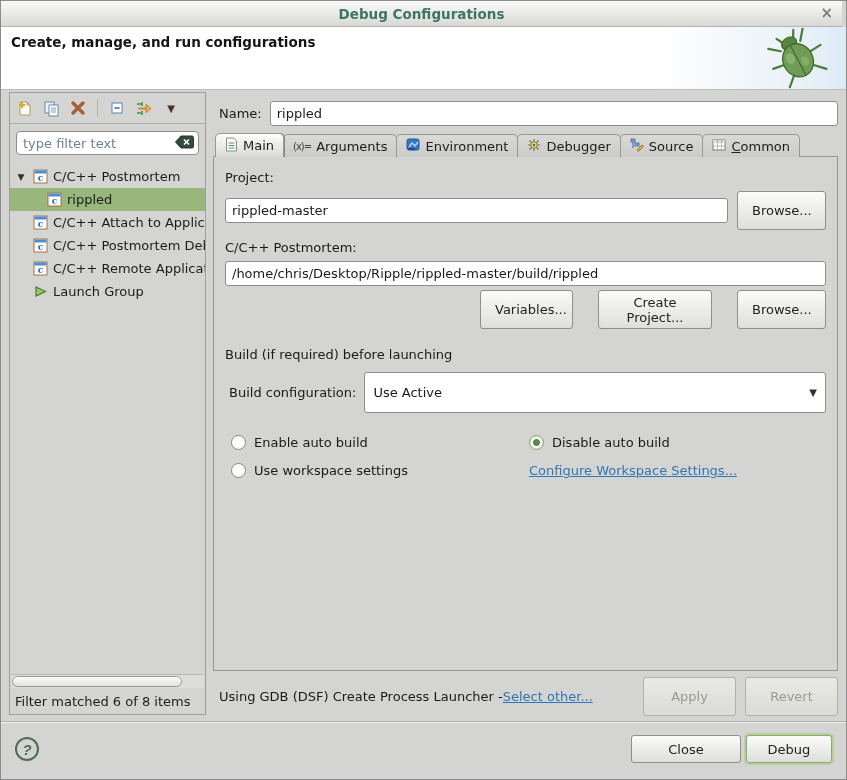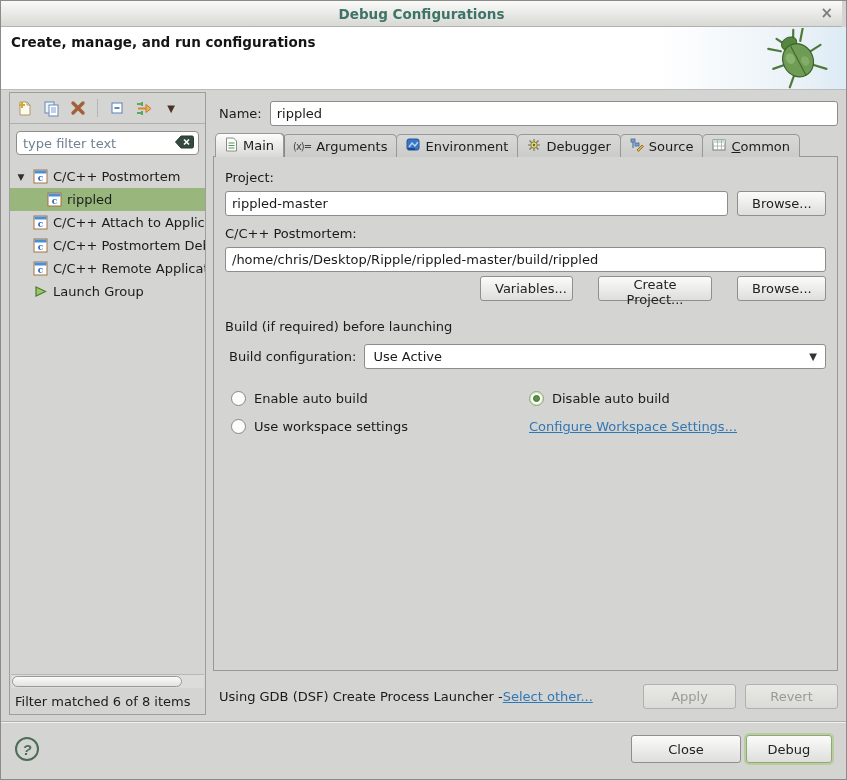--- a/index.html
+++ b/index.html
@@ -56,26 +56,26 @@
   .tab { display:flex; align-items:center; gap:5px; height:23px; padding:0 9px;
     border:1px solid #98989a; border-bottom:none; border-radius:5px 5px 0 0;
     background:linear-gradient(#d9d9d7,#cbcbc9); margin-right:-1px; color:#1c1c1c; }
   .tab.active { background:linear-gradient(#fdfdfc,#d9d9d6); height:24px; z-index:3; box-shadow:1px 0 0 #88888a; }
   .tab .u { text-decoration:underline; }
   .args-glyph { font-size:10px; color:#444; letter-spacing:-1px; }
 
   .tab-content { flex:1; border:1px solid #98989a; margin-top:-1px; background:#d4d4d2; padding:9px 11px 0 11px; display:flex; flex-direction:column; position:relative; z-index:1; }
   .field-label { margin:4px 0 6px 0; }
   .field-row { display:flex; align-items:center; gap:9px; margin-bottom:6px; }
-  .btn { height:25px; padding:0 14px; background:linear-gradient(#fbfbfa,#dededb);
+  .btn { height:39px; padding:0 14px; background:linear-gradient(#fbfbfa,#dededb);
     border:1px solid #8f8f8d; border-radius:3px; font:13px "DejaVu Sans",sans-serif; color:#222; }
   .btn-row { display:flex; justify-content:flex-end; gap:25px; margin:4px 0 10px 0; }
   .build-label { margin:8px 0 10px 0; }
   .build-cfg-row { display:flex; align-items:center; margin:0 0 14px 4px; }
-  .combo { flex:1; height:25px; margin-left:8px; background:#fff; border:1px solid #8d8d8b; border-radius:3px; display:flex; align-items:center; padding:0 8px; }
+  .combo { flex:1; height:41px; margin-left:8px; background:#fff; border:1px solid #8d8d8b; border-radius:3px; display:flex; align-items:center; padding:0 8px; }
   .combo .combo-text { flex:1; }
   .combo .arrow { font-size:10px; color:#333; }
   .radio-grid { display:grid; grid-template-columns:298px 1fr; row-gap:13px; margin:8px 0 0 6px; align-items:center; }
   .radio-item { display:flex; align-items:center; gap:8px; }
   .radio { width:15px; height:15px; border-radius:50%; background:#fdfdfd; border:1px solid #878785; flex:0 0 15px; position:relative; }
   .radio.sel { border:1px solid #86a86a; box-shadow:inset 0 0 0 1px #cfe3ba; }
   .radio.sel::after { content:''; position:absolute; left:3px; top:3px; width:7px; height:7px; border-radius:50%; background:#5a9343; border:1px solid #3e7030; box-sizing:border-box; }
   a.link { color:#3077b5; text-decoration:underline; cursor:pointer; }
 
   .launcher-row { height:50px; display:flex; align-items:center; padding-left:6px; }

